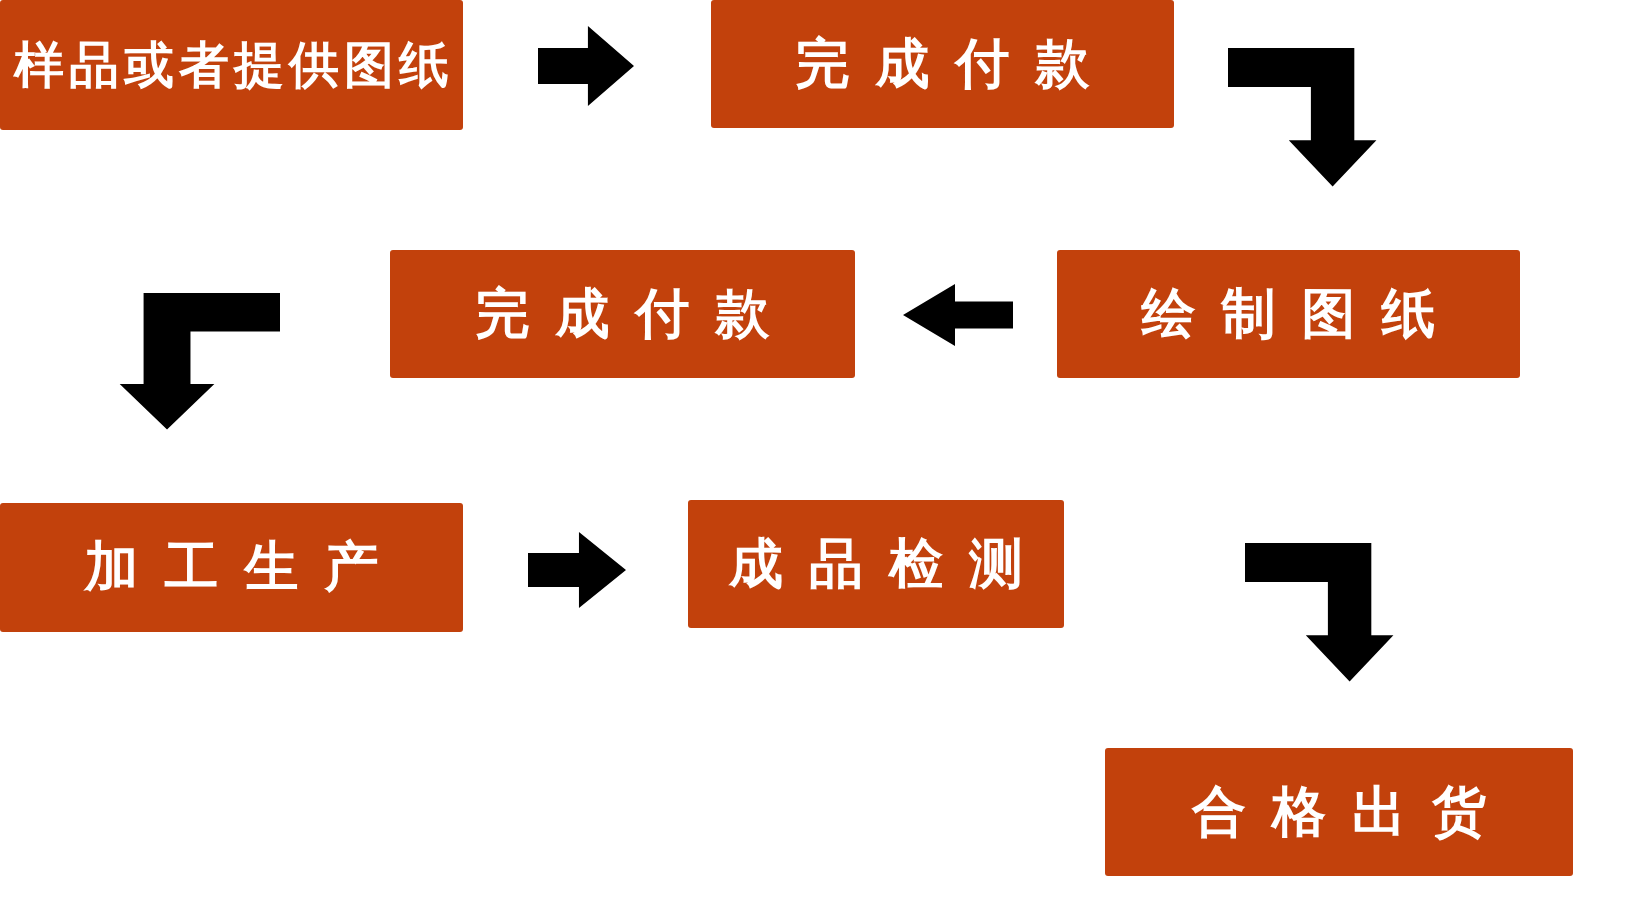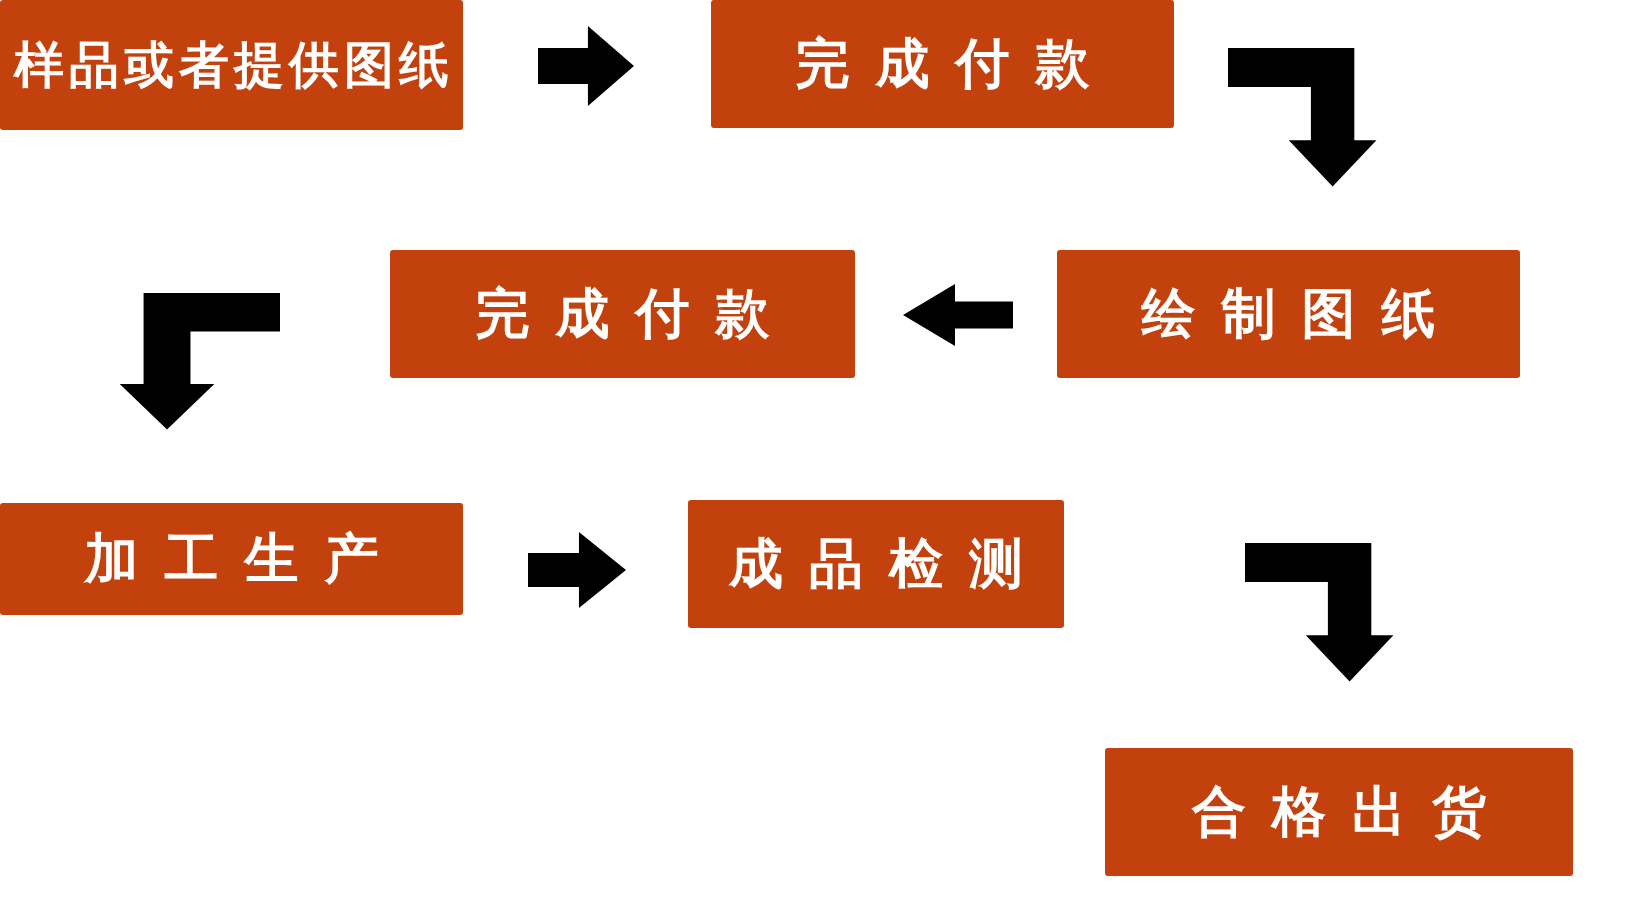--- a/index.html
+++ b/index.html
@@ -85,21 +85,21 @@
   <div class="node" style="left:390px; top:250px; width:465px; height:128px;">
     <span>完成付款</span>
   </div>
 
   <span class="arrow" style="left:118px; top:293px;">
     <svg width="162" height="140" viewBox="0 0 190 200" preserveAspectRatio="none">
       <polygon points="190,0 30,0 30,130 2,130 57.5,195 113,130 85,130 85,55 190,55"></polygon>
     </svg>
   </span>
 
-  <div class="node" style="left:0px; top:503px; width:463px; height:112px;">
+  <div class="node" style="left:0px; top:503px; width:463px; height:129px;">
     <span>加工生产</span>
   </div>
 
   <span class="arrow" style="left:528px; top:532px;">
     <svg width="98" height="76" viewBox="0 0 100 80" preserveAspectRatio="none">
       <polygon points="0,22 52,22 52,0 100,40 52,80 52,58 0,58"></polygon>
     </svg>
   </span>
 
   <div class="node" style="left:688px; top:500px; width:376px; height:128px;">

